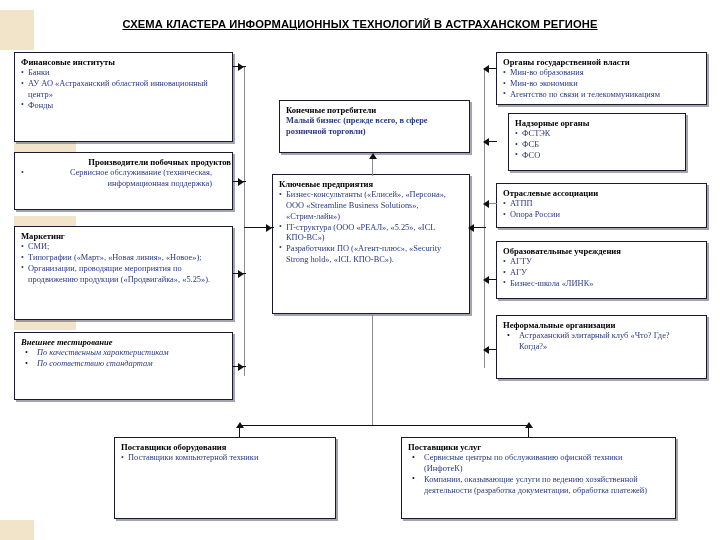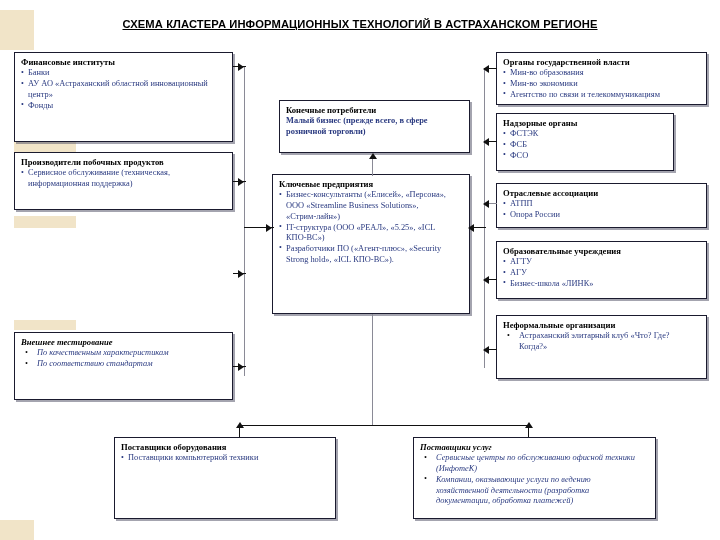--- a/index.html
+++ b/index.html
@@ -71,27 +71,35 @@
 
   <div class="box" style="left:14px;top:52px;width:219px;height:90px;">
     <div class="bt">Финансовые институты</div>
     <ul>
       <li>Банки</li>
       <li>АУ АО «Астраханский областной инновационный центр»</li>
       <li>Фонды</li>
     </ul>
   </div>
 
-  <div class="box" style="left:14px;top:152px;width:219px;height:58px;">
+  <div class="box" style="left:14px;top:152px;width:219px;height:58px;text-align:right;">
     <div class="bt">Производители побочных продуктов</div>
     <ul>
       <li>Сервисное обслуживание (техническая, информационная поддержка)</li>
     </ul>
   </div>
 
+  <div class="box" style="left:14px;top:226px;width:219px;height:94px;">
+    <div class="bt">Маркетинг</div>
+    <ul>
+      <li>СМИ;</li>
+      <li>Типографии («Март», «Новая линия», «Новое»);</li>
+      <li>Организации, проводящие мероприятия по продвижению продукции («Продвигайка», «5.25»).</li>
+    </ul>
+  </div>
 
   <div class="box" style="left:14px;top:332px;width:219px;height:68px;font-style:italic;">
     <div class="bt">Внешнее тестирование</div>
     <ul>
       <li class="rb">По качественным характеристикам</li>
       <li class="rb">По соответствию стандартам</li>
     </ul>
   </div>
 
   <div class="box" style="left:279px;top:100px;width:191px;height:53px;">
@@ -110,21 +118,21 @@
 
   <div class="box" style="left:496px;top:52px;width:211px;height:53px;">
     <div class="bt">Органы государственной власти</div>
     <ul>
       <li>Мин-во образования</li>
       <li>Мин-во экономики</li>
       <li>Агентство по связи и телекоммуникациям</li>
     </ul>
   </div>
 
-  <div class="box" style="left:496px;top:113px;width:178px;height:58px;">
+  <div class="box" style="left:508px;top:113px;width:178px;height:58px;">
     <div class="bt">Надзорные органы</div>
     <ul>
       <li>ФСТЭК</li>
       <li>ФСБ</li>
       <li>ФСО</li>
     </ul>
   </div>
 
   <div class="box" style="left:496px;top:183px;width:211px;height:45px;">
     <div class="bt">Отраслевые ассоциации</div>
@@ -150,21 +158,21 @@
     </ul>
   </div>
 
   <div class="box" style="left:114px;top:437px;width:222px;height:82px;">
     <div class="bt">Поставщики оборудования</div>
     <ul>
       <li>Поставщики компьютерной техники</li>
     </ul>
   </div>
 
-  <div class="box" style="left:413px;top:437px;width:243px;height:82px;font-style:italic;">
+  <div class="box" style="left:401px;top:437px;width:275px;height:82px;">
     <div class="bt">Поставщики услуг</div>
     <ul>
       <li class="rb">Сервисные центры по обслуживанию офисной техники (ИнфотеК)</li>
       <li class="rb">Компании, оказывающие услуги по ведению хозяйственной деятельности (разработка документации, обработка платежей)</li>
     </ul>
   </div>
 
   <div class="ln vline grey" style="left:244px;top:66px;height:310px;"></div>
 
   <div class="ln hline" style="left:233px;top:66px;width:13px;"></div>

